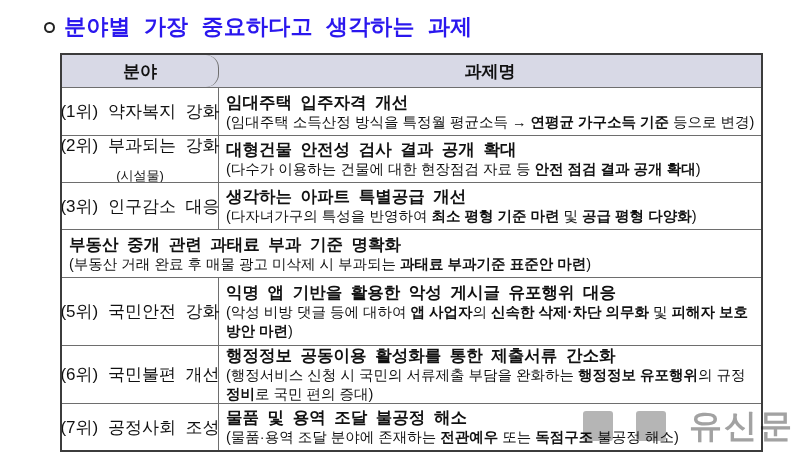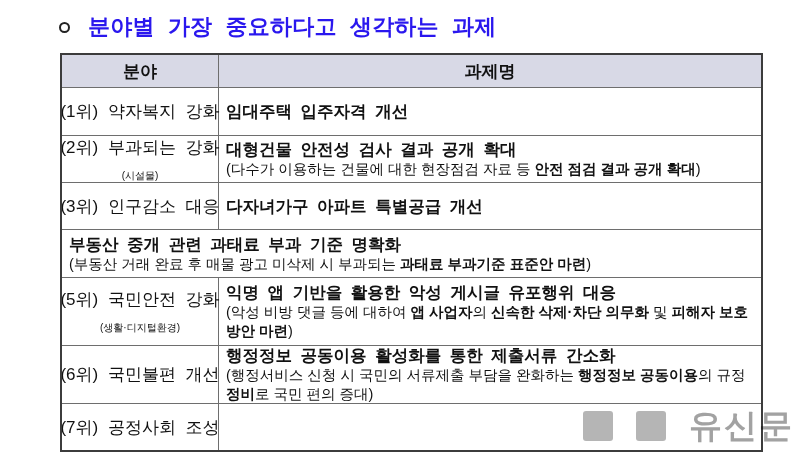--- a/index.html
+++ b/index.html
@@ -3,57 +3,57 @@
 <meta charset="utf-8">
 <style>
   * { margin:0; padding:0; box-sizing:border-box; }
   html,body { background:#ffffff; }
   .page {
     position:relative; width:792px; height:470px; background:#ffffff;
     font-family:"Liberation Sans","DejaVu Sans",sans-serif; color:#111;
     overflow:hidden;
   }
   .title-row {
-    position:absolute; left:59px; top:12px;
-    display:flex; align-items:center; gap:18px;justify-content:center;
+    position:absolute; left:44px; top:12px;
+    display:flex; align-items:center; gap:9px;justify-content:center;
   }
   .bullet-circle {
     width:11px; height:11px; border:2px solid #222; border-radius:50%;
     background:transparent; flex:0 0 auto;
   }
   .page-title {
     font-size:22px; font-weight:bold; color:#2a17ee;
     letter-spacing:0.2px; word-spacing:7px; white-space:nowrap;
   }
   .doc-table {
     position:absolute; left:60px; top:53px; width:703px;
     border:2px solid #3c3c3c; background:#fff;
   }
   .thead { display:flex; background:#d8d9e6; height:32px; }
   .thead .hcell {
     display:flex; align-items:center; justify-content:center;
     font-weight:bold; font-size:17px;
   }
-  .hcell.field { width:157px; border-right:1px solid #6e6e6e; }
+  .hcell.field { width:157px; border-right:1px solid #6e6e6e;border-radius:13px; }
   .hcell.task  { flex:1; }
   .trow { display:flex; border-top:1px solid #6e6e6e; overflow:hidden; }
   .trow:nth-of-type(1){ height:48px; }
   .trow:nth-of-type(2){ height:47px; }
   .trow:nth-of-type(3){ height:47px; }
   .trow:nth-of-type(4){ height:48px; }
   .trow:nth-of-type(5){ height:68px; }
   .trow:nth-of-type(6){ height:58px; }
   .trow:nth-of-type(7){ height:47px; }
   .cell.field {
     width:157px; border-right:1px solid #6e6e6e;
     display:flex; flex-direction:column; justify-content:center; align-items:center;
     text-align:center; padding:15px 2px;
   }
   .field-main { font-size:17px; word-spacing:5px; white-space:nowrap; }
-  .field-note { font-size:10px; margin-top:10px; white-space:nowrap; }
+  .field-note { font-size:13px; margin-top:10px; white-space:nowrap; }
   .field-note:empty { display:none; }
   .cell.task {
     flex:1; display:flex; flex-direction:column; justify-content:center;
     padding:2px 2px 2px 7px; overflow:hidden;
   }
   .task-title {
     font-weight:bold; font-size:16.5px; line-height:21px;
     word-spacing:4px; white-space:nowrap;
   }
   .task-detail { font-size:14.5px; line-height:19px; }
@@ -85,77 +85,82 @@
       <div class="hcell task">과제명</div>
     </div>
     <div id="rows-container">
   <div class="trow">
     <div class="cell field">
       <div class="field-main">(1위) 약자복지 강화</div>
 
     </div>
     <div class="cell task">
       <div class="task-title">임대주택 입주자격 개선</div>
+      <div class="task-detail"><span>(임대주택 소득산정 방식을 특정월 평균소득 → </span><b>연평균 가구소득 기준</b><span> 등으로 변경)</span></div>
     </div>
   </div>
 
   <div class="trow">
     <div class="cell field">
       <div class="field-main">(2위) 부과되는 강화</div>
       <div class="field-note">(시설물)</div>
     </div>
     <div class="cell task">
       <div class="task-title">대형건물 안전성 검사 결과 공개 확대</div>
       <div class="task-detail"><span>(다수가 이용하는 건물에 대한 현장점검 자료 등 </span><b>안전 점검 결과 공개 확대</b><span>)</span></div>
     </div>
   </div>
 
   <div class="trow">
     <div class="cell field">
       <div class="field-main">(3위) 인구감소 대응</div>
 
     </div>
     <div class="cell task">
-      <div class="task-title">다자녀가구 아파트 특별공급 개선</div>
+      <div class="task-title">생각하는 아파트 특별공급 개선</div>
+      <div class="task-detail"><span>(다자녀가구의 특성을 반영하여 </span><b>최소 평형 기준 마련</b><span> 및 </span><b>공급 평형 다양화</b><span>)</span></div>
     </div>
   </div>
 
   <div class="trow">
     <div class="cell task">
       <div class="task-title">부동산 중개 관련 과태료 부과 기준 명확화</div>
       <div class="task-detail"><span>(부동산 거래 완료 후 매물 광고 미삭제 시 부과되는 </span><b>과태료 부과기준 표준안 마련</b><span>)</span></div>
     </div>
   </div>
 
   <div class="trow">
     <div class="cell field">
       <div class="field-main">(5위) 국민안전 강화</div>
-      <div class="field-note">(생활·디지털환경)</div>
     </div>
     <div class="cell task">
       <div class="task-title">익명 앱 기반을 활용한 악성 게시글 유포행위 대응</div>
       <div class="task-detail"><span>(악성 비방 댓글 등에 대하여 </span><b>앱 사업자</b><span>의 </span><b>신속한 삭제·차단 의무화</b><span> 및 </span><b>피해자 보호 방안 마련</b><span>)</span></div>
     </div>
   </div>
 
   <div class="trow">
     <div class="cell field">
       <div class="field-main">(6위) 국민불편 개선</div>
 
     </div>
     <div class="cell task">
       <div class="task-title">행정정보 공동이용 활성화를 통한 제출서류 간소화</div>
-      <div class="task-detail"><span>(행정서비스 신청 시 국민의 서류제출 부담을 완화하는 </span><b>행정정보 공동이용</b><span>의 규정 </span><b>정비</b><span>로 국민 편의 증대)</span></div>
+      <div class="task-detail"><span>(행정서비스 신청 시 국민의 서류제출 부담을 완화하는 </span><b>행정정보 유포행위</b><span>의 규정 </span><b>정비</b><span>로 국민 편의 증대)</span></div>
     </div>
   </div>
 
   <div class="trow">
     <div class="cell field">
       <div class="field-main">(7위) 공정사회 조성</div>
 
+    </div>
+    <div class="cell task">
+      <div class="task-title">물품 및 용역 조달 불공정 해소</div>
+      <div class="task-detail"><span>(물품·용역 조달 분야에 존재하는 </span><b>전관예우</b><span> 또는 </span><b>독점구조</b><span> 불공정 해소)</span></div>
     </div>
   </div>
 </div>
   </div>
 
   <div class="watermark">
     <span class="wm-block"></span>
     <span class="wm-block"></span>
     <span class="wm-text">유신문</span>
   </div>

